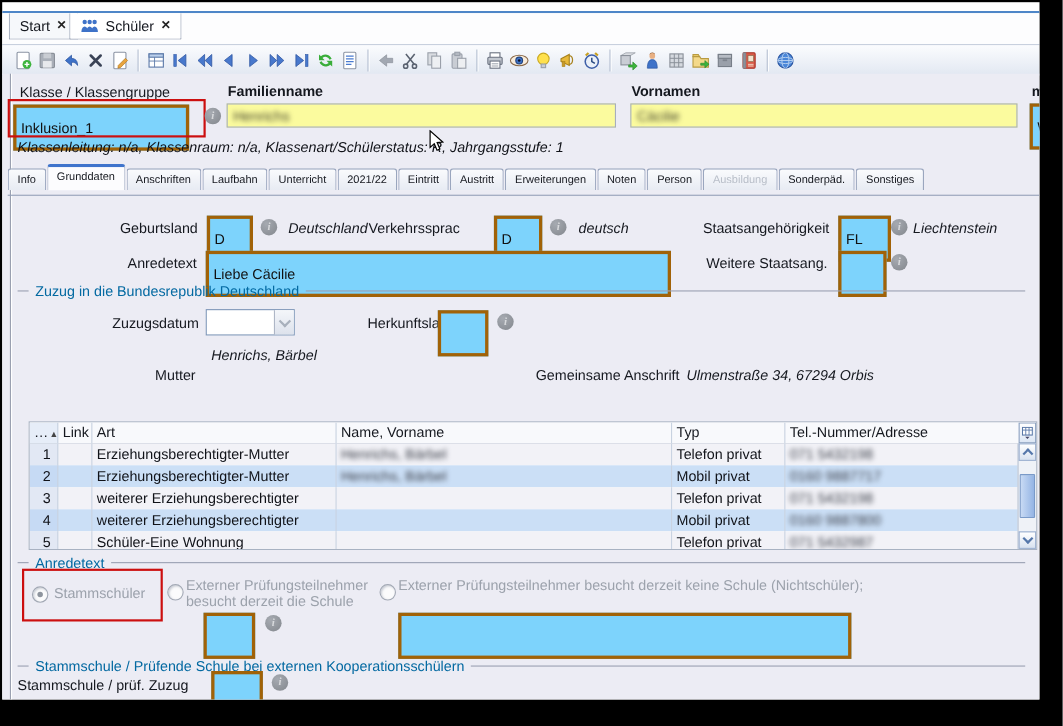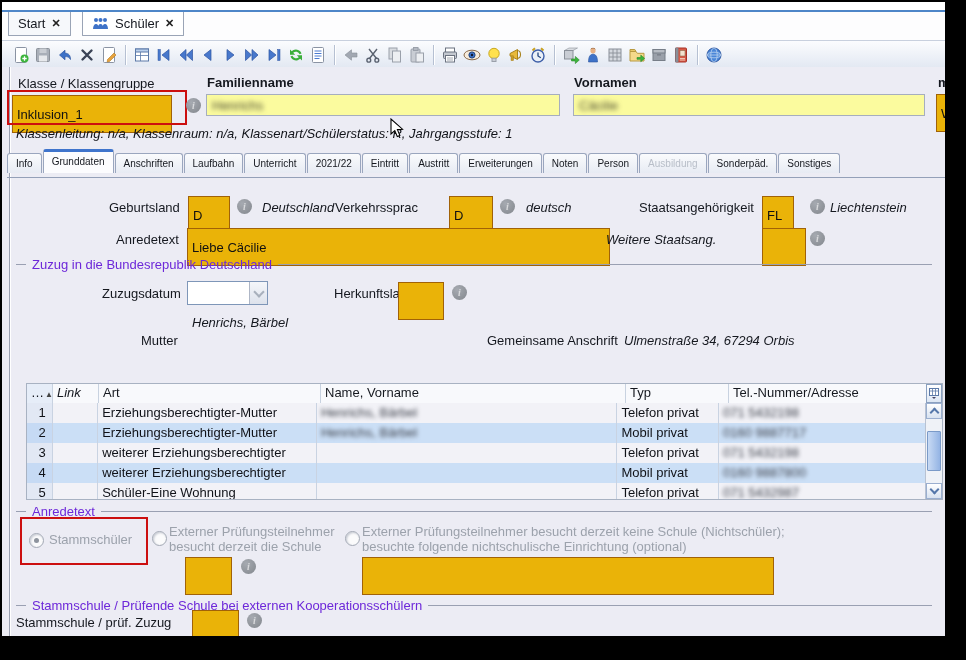--- a/index.html
+++ b/index.html
@@ -29,22 +29,22 @@
 
   
   .main{position:absolute;left:0;top:65px;width:943px;height:569px;background:#ECECF4;}
   .main::before{content:"";position:absolute;left:7px;top:0;bottom:0;width:1px;
                 background:#9AA0B0;box-shadow:1px 0 0 #fff;}
 
   .lbl{position:absolute;white-space:nowrap;color:#15181F;}
   .lbl.b{font-weight:bold;}
   .hint{position:absolute;white-space:nowrap;font-style:italic;color:#15181F;}
 
-  input.tf{position:absolute;box-sizing:border-box;height:22px;border:1px solid #a16207;
-           background:#eab308;font:13px "Liberation Sans",sans-serif;color:#111;padding:18px 4px;}
+  input.tf{position:absolute;box-sizing:border-box;height:22px;border:3px solid #a16207;
+           background:#7dd3fc;font:13px "Liberation Sans",sans-serif;color:#111;padding:18px 4px;}
   .field{position:absolute;box-sizing:border-box;height:22px;border:1px solid #A6AEBE;
          background:#FBFB9E;display:flex;align-items:center;padding:0 5px;overflow:hidden;}
   .blur{filter:blur(2.4px);color:#4A4A30;white-space:nowrap;}
 
   .graydot{position:absolute;width:15px;height:15px;border-radius:50%;
            background:radial-gradient(circle at 35% 30%,#A6AAB1,#83878D);
            display:flex;align-items:center;justify-content:center;
            color:rgba(255,255,255,.6);font:italic bold 10px "Liberation Serif",serif;}
 
   .statusline{position:absolute;font-style:italic;color:#101218;white-space:nowrap;}
@@ -55,21 +55,21 @@
   
   .tabstrip{position:absolute;left:5px;top:82px;right:0;height:29px;}
   .tabstrip::after{content:"";position:absolute;left:0;right:0;bottom:0;height:1px;background:#94A0B8;}
   .ptab{display:inline-block;vertical-align:bottom;margin:3px 1px 0 0;padding:4px 8px 4px;
         background:linear-gradient(#FAFBFD,#E7EBF3);border:1px solid #9AA6BE;border-bottom:none;
         border-radius:3px 3px 0 0;font-size:10px;color:#15181F;position:relative;cursor:default;}
   .ptab.active{background:#FCFCFE;border-top:3px solid #3F74CC;margin-top:0;padding-bottom:6px;z-index:2;}
   .ptab.disabled{color:#B8BEC8;}
 
   
-  .legend{position:absolute;display:flex;align-items:center;gap:6px;color:#6d28d9;font-size:13px;white-space:nowrap;}
+  .legend{position:absolute;display:flex;align-items:center;gap:6px;color:#0369a1;font-size:13px;white-space:nowrap;}
   .legend::before{content:"";width:10px;height:1px;background:#9AA0B2;flex:none;}
   .legend::after{content:"";flex:1;height:1px;background:#9AA0B2;}
 
   
   .combo{position:absolute;box-sizing:border-box;height:24px;border:1px solid #7E96B8;background:#fff;}
   .combo .cbtn{position:absolute;right:0;top:0;bottom:0;width:17px;
                background:linear-gradient(#F4F6FA,#DDE2EC);border-left:1px solid #AEB6C6;
                display:flex;align-items:center;justify-content:center;}
   .chev{display:inline-block;width:6px;height:6px;border-right:2px solid #A8B0BC;
         border-bottom:2px solid #A8B0BC;transform:rotate(45deg);margin-top:-3px;}
@@ -81,21 +81,21 @@
   .thcell{box-sizing:border-box;border-right:1px solid #C8D2E0;padding:1px 4px;font-size:13px;
           color:#15181F;white-space:nowrap;overflow:hidden;}
   .sorticon{font-size:8px;color:#444;margin-left:1px;}
   .tbody{position:absolute;left:0;top:19px;right:16px;bottom:0;overflow:hidden;}
   .trow{display:flex;height:20px;}
   .trow.odd{background:#F2F2F7;}
   .trow.even{background:#CBDFF6;}
   .tcell{box-sizing:border-box;border-right:1px solid #C9D3E2;padding:2px 4px;font-size:13px;
          white-space:nowrap;overflow:hidden;color:#101218;}
   .c-nr{width:26px;text-align:right;padding-right:6px;background:rgba(190,210,238,.30);}
-  .c-link{width:46px;font-style:italic;}
+  .c-link{width:31px;}
   .c-art{width:222px;}
   .c-name{width:305px;}
   .c-typ{width:103px;}
   .c-tel{width:210px;border-right:none;}
   .tcell .blur{filter:blur(2.2px);color:#3A3E48;}
 
   .cornerbtn{position:absolute;right:0;top:0;width:16px;height:19px;box-sizing:border-box;
              border:1px solid #8AA0C0;background:linear-gradient(#FFF,#DCE6F4);
              display:flex;align-items:center;justify-content:center;}
   .vscroll{position:absolute;right:0;top:19px;bottom:0;width:16px;background:#EFF2F7;border-left:1px solid #B8C2D2;}
@@ -122,21 +122,21 @@
 
 <div id="screen">
 
   <div class="topline"></div>
 
   <div class="doctabs">
     <div class="dtab" style="left:6px;">
       <span class="dtab-label">Start</span>
       <span class="dtab-close">✕</span>
     </div>
-    <div class="dtab active" style="left:80px;">
+    <div class="dtab active" style="left:61px;">
       <span class="dtab-icon">
         <svg width="17" height="13" viewBox="0 0 17 13">
             <g fill="#3E72C8">
           <circle cx="4" cy="3" r="2"></circle>
               <circle cx="8.5" cy="3" r="2"></circle>
               <circle cx="13" cy="3" r="2"></circle>
           <path d="M1 12c0-3 1.3-5 3-5s3 2 3 5z"></path>
               <path d="M5.5 12c0-3 1.3-5 3-5s3 2 3 5z"></path>
           <path d="M10 12c0-3 1.3-5 3-5s3 2 3 5z"></path>
             </g>
@@ -382,28 +382,28 @@
     <input class="tf" style="left: 186px; top: 129px; width: 42px;" readonly="" value="D">
     <div class="graydot" style="left:235px;top:132px;">i</div>
     <div class="hint" style="left:260px;top:133px;">Deutschland</div>
 
     <div class="lbl" style="left:333px;top:133px;max-width:95px;overflow:hidden;">Verkehrssprac</div>
     <input class="tf" style="left: 447px; top: 129px; width: 44px;" readonly="" value="D">
     <div class="graydot" style="left:498px;top:132px;">i</div>
     <div class="hint" style="left:524px;top:133px;">deutsch</div>
 
     <div class="lbl" style="left:637px;top:133px;">Staatsangehörigkeit</div>
-    <input class="tf" style="left: 760px; top: 129px; width: 32px;" readonly="" value="FL">
+    <input class="tf" style="left: 760px; top: 129px; width: 48px;" readonly="" value="FL">
     <div class="graydot" style="left:808px;top:132px;">i</div>
     <div class="hint" style="left:828px;top:133px;">Liechtenstein</div>
 
     <div class="lbl" style="left:114px;top:165px;">Anredetext</div>
     <input class="tf" style="left: 185px; top: 161px; width: 423px;" readonly="" value="Liebe Cäcilie">
 
-    <div class="lbl" style="left:604px;top:165px;font-style:italic;">Weitere Staatsang.</div>
+    <div class="lbl" style="left:640px;top:165px;">Weitere Staatsang.</div>
     <input class="tf" style="left: 760px; top: 161px; width: 44px;" readonly="" value="">
     <div class="graydot" style="left:808px;top:164px;">i</div>
 
     <div class="legend" style="left:14px;right:13px;top:190px;">
         <span>Zuzug in die Bundesrepublik Deutschland</span>
       </div>
     <div class="lbl" style="left:100px;top:219px;">Zuzugsdatum</div>
     <div class="combo" style="left:185px;top:214px;width:81px;">
       <span class="cbtn">
           <span class="chev"></span>
@@ -496,21 +496,20 @@
     <div class="annotation" style="left: 18px; top: 450px; width: 124px; height: 44px; border-color: rgb(204, 15, 15);"></div>
 
     <div class="radio" style="left:150px;top:464px;"></div>
     <div class="rlbl gray" style="left:167px;top:457px;">Externer Prüfungsteilnehmer</div>
     <div class="rlbl gray" style="left:167px;top:472px;">besucht derzeit die Schule</div>
     <input class="tf" style="left: 183px; top: 490px; width: 47px; height: 20px;" readonly="" value="">
     <div class="graydot" style="left:239px;top:492px;">i</div>
 
     <div class="radio" style="left:343px;top:464px;"></div>
     <div class="rlbl gray" style="left:360px;top:457px;">Externer Prüfungsteilnehmer besucht derzeit keine Schule (Nichtschüler);</div>
-    <div class="rlbl gray" style="left:360px;top:472px;">besuchte folgende nichtschulische Einrichtung (optional)</div>
     <input class="tf" style="left: 360px; top: 490px; width: 412px; height: 20px;" readonly="" value="">
 
     <div class="legend" style="left:14px;right:13px;top:531px;">
         <span>Stammschule / Prüfende Schule bei externen Kooperationsschülern</span>
       </div>
     <div class="lbl" style="left:14px;top:548px;">Stammschule / prüf. Zuzug</div>
     <input class="tf" style="left: 190px; top: 543px; width: 47px;" readonly="" value="">
     <div class="graydot" style="left:245px;top:546px;">i</div>
 
   </div>

